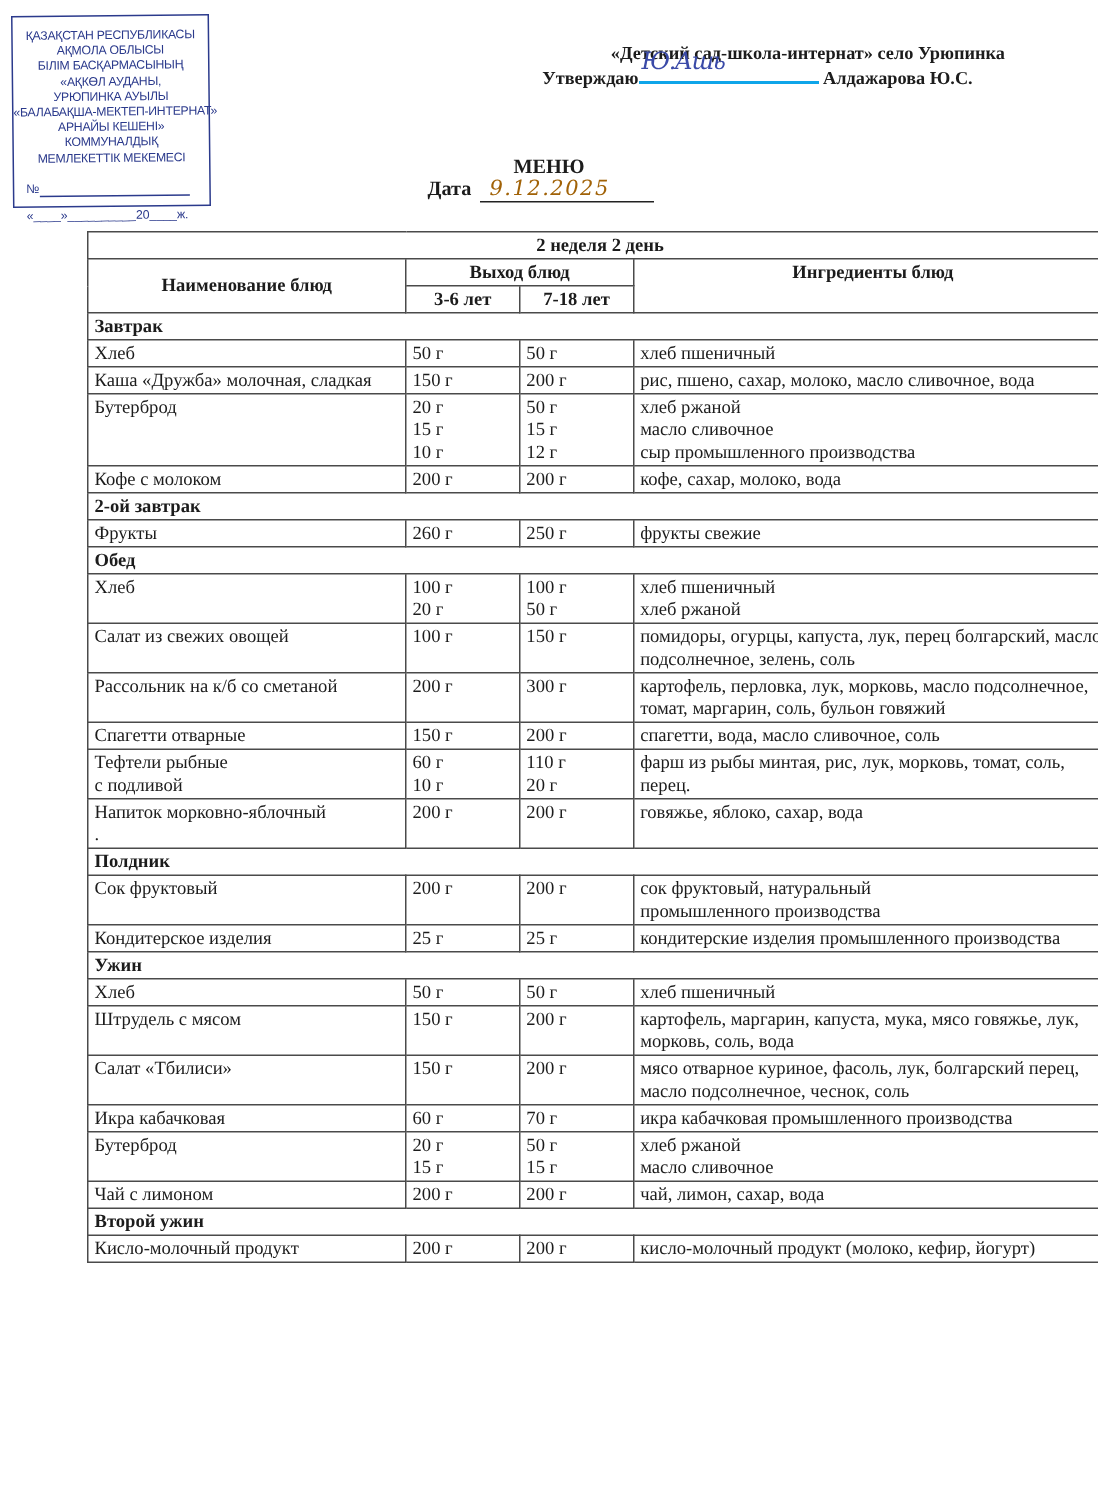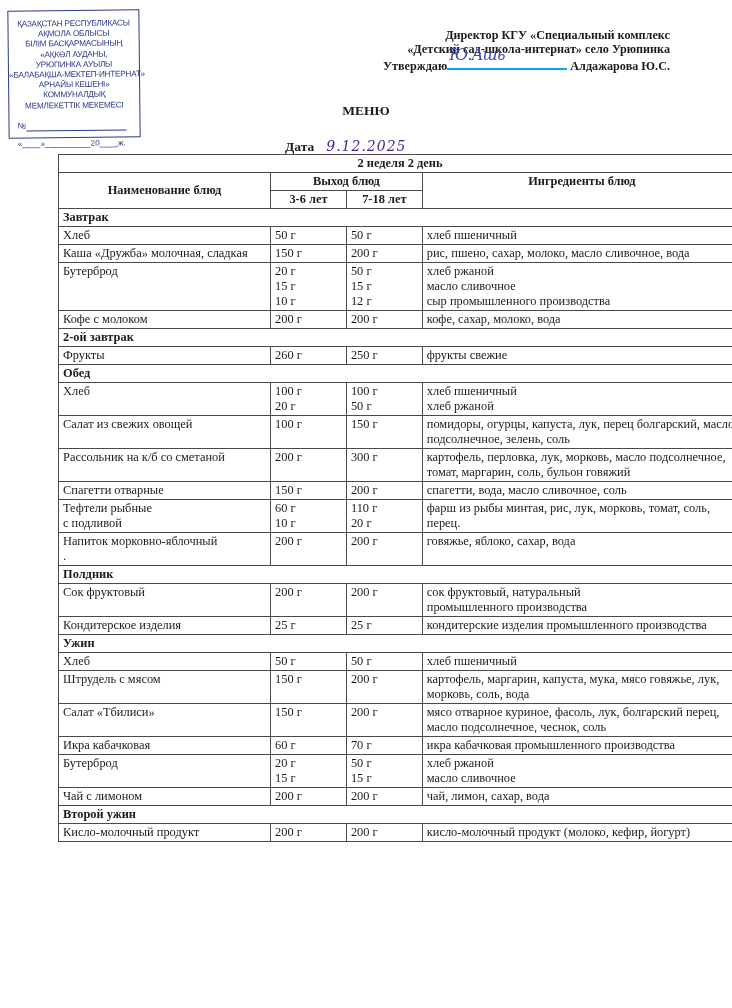--- a/index.html
+++ b/index.html
@@ -10,30 +10,30 @@
            border: 1.5px solid #2b3a8c; color: #2b3a8c; transform: rotate(-0.6deg);
            font-family: "Liberation Sans", sans-serif; font-size: 8.2px; line-height: 10.2px;
            text-align: center; box-sizing: border-box; padding-top: 8px; }
   .stamp .line { display: block; white-space: nowrap; letter-spacing: -0.2px; }
   .stamp .num { display: block; text-align: left; padding-left: 8px; margin-top: 10px; }
   .stamp .num span.rule { display: inline-block; width: 100px; border-bottom: 1px solid #2b3a8c; vertical-align: bottom; }
   .stamp .date { display: block; text-align: left; padding-left: 8px; margin-top: 8px; }
 
   .approval { position: absolute; right: 62px; top: 28px; width: 330px; text-align: right;
               font-weight: bold; font-size: 12.2px; line-height: 14px; }
-  .approval .sign-line { text-align: right; white-space: nowrap; }
+  .approval .sign-line { text-align: center; white-space: nowrap; }
   .approval .sig-rule { display: inline-block; width: 120px; border-bottom: 2px solid #0ea5e9; position: relative; height: 12px; vertical-align: baseline; }
   .signature { position: absolute; left: 2px; top: -8px; font-family: "DejaVu Serif", serif; font-style: italic;
                color: #3a4aa8; font-size: 16px; font-weight: normal; letter-spacing: -1px; }
 
   .title { position: absolute; left: 0; width: 732px; top: 103px; text-align: center; font-weight: bold; font-size: 13.5px; }
   .dateline { position: absolute; left: 285px; top: 118px; font-weight: bold; font-size: 13.5px; white-space: nowrap; }
   .dateline .date-val { display: inline-block; width: 110px; border-bottom: 1px solid #222; margin-left: 6px;
-                        font-family: "DejaVu Serif", serif; font-style: italic; font-weight: normal; color: #4c1d95;
-                        font-size: 14px; padding-left: 6px; letter-spacing: 1px; margin-top: 20px; }
+                        font-family: "DejaVu Serif", serif; font-style: italic; font-weight: normal; color: #a16207;
+                        font-size: 14px; padding-left: 6px; letter-spacing: 1px; }
 
   table.menu { position: absolute; left: 58px; top: 154px; width: 684px; border-collapse: collapse;
                font-size: 12.4px; line-height: 15px; }
   table.menu td, table.menu th { border: 1px solid #4a4a4a; padding: 1px 4px; vertical-align: top; text-align: left; }
   table.menu th { font-weight: bold; text-align: center; }
   col.c1 { width: 190px; } col.c2 { width: 68px; } col.c3 { width: 68px; } col.c4 { width: 286px; }
   .section td { text-align: center; font-weight: bold; }
   .multi { white-space: pre-line; }
   .ing { white-space: pre-line; }
 </style>
@@ -48,21 +48,20 @@
   <span class="line">УРЮПИНКА АУЫЛЫ</span>
   <span class="line">«БАЛАБАҚША-МЕКТЕП-ИНТЕРНАТ»</span>
   <span class="line">АРНАЙЫ КЕШЕНІ»</span>
   <span class="line">КОММУНАЛДЫҚ</span>
   <span class="line">МЕМЛЕКЕТТІК МЕКЕМЕСІ</span>
   <span class="num"><span>№</span><span class="rule"></span></span>
   <span class="date">«____»__________20____ж.</span>
 </div>
 
 <div class="approval">
-  <div>Директор КГУ «Специальный комплекс</div>
   <div>«Детский сад-школа-интернат» село Урюпинка</div>
   <div class="sign-line">
     <span>Утверждаю</span><span class="sig-rule"><span class="signature">Ю.Ашь</span></span>
     <span>Алдажарова Ю.С.</span>
   </div>
 </div>
 
 <div class="title">МЕНЮ</div>
 <div class="dateline">
   <span>Дата</span><span class="date-val">9.12.2025</span>

